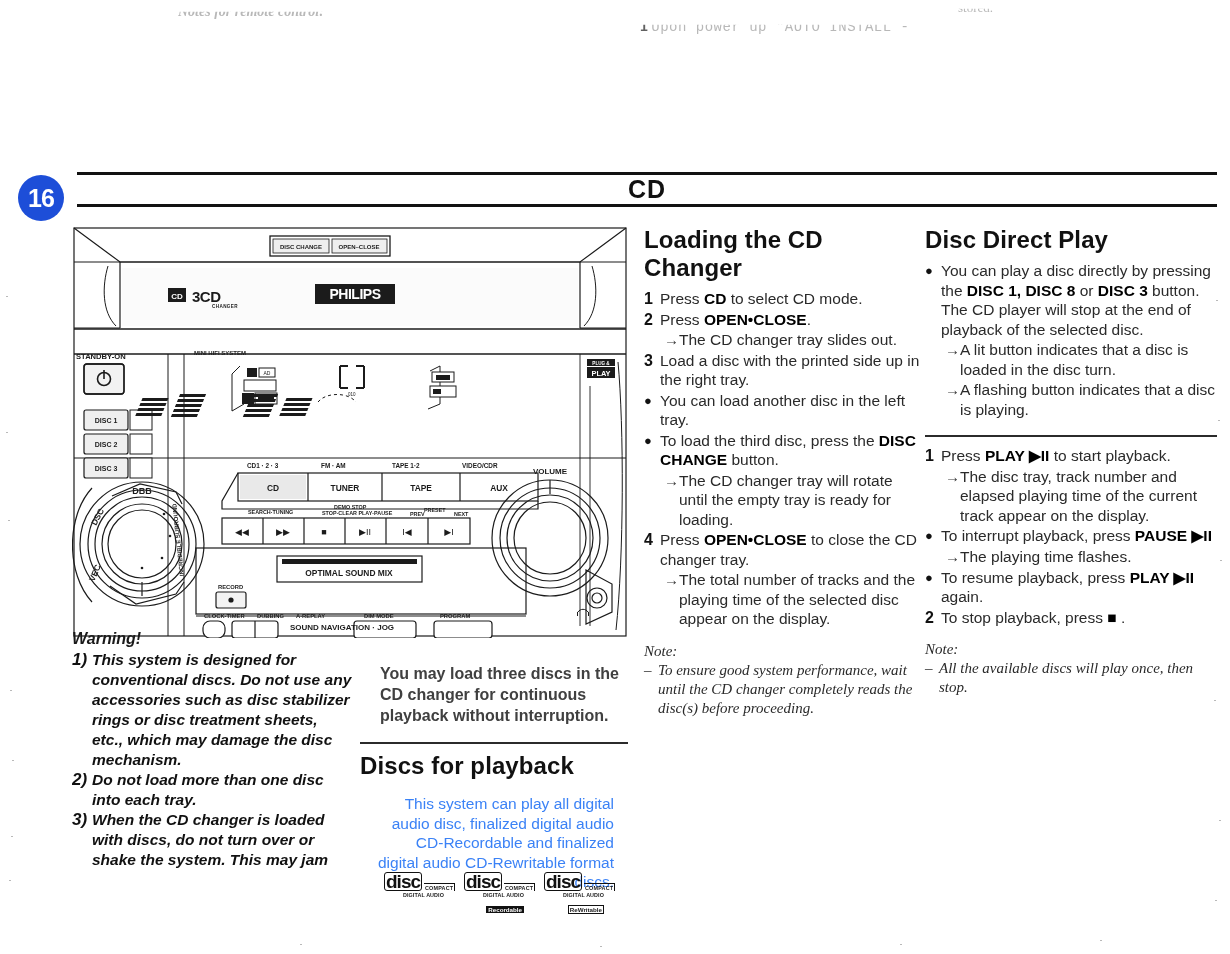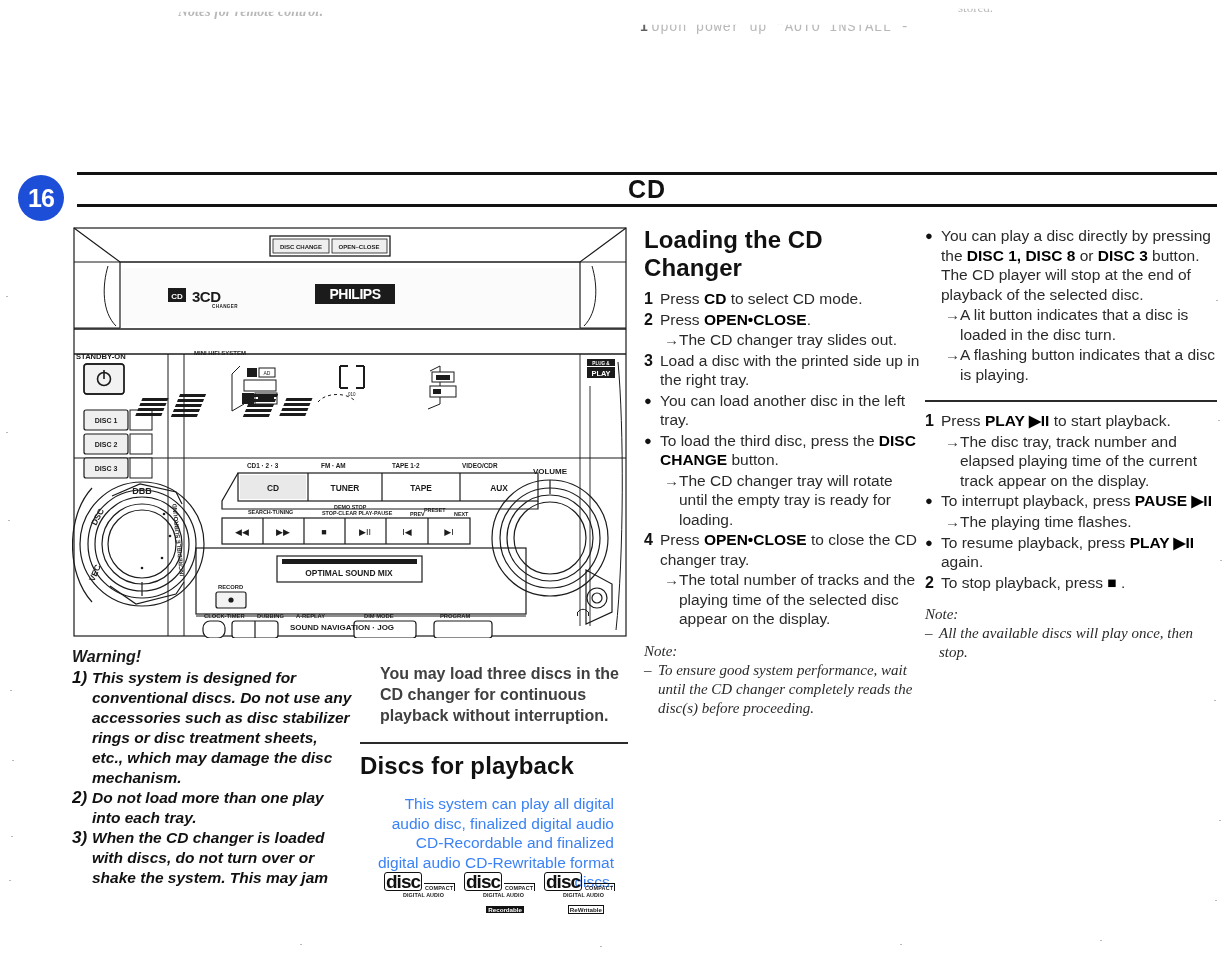--- a/index.html
+++ b/index.html
@@ -68,21 +68,21 @@
   .row .tx{flex:1 1 auto;}
   .row.sub{margin-left:20px;}
   b{color:#000;}
 
   .noteblk{margin-top:13px;font-family:"Liberation Serif",serif;font-size:15px;line-height:19px;color:#2a2a2a;}
   .noteblk .nt{font-style:italic;}
   .noteblk .ni{display:flex;font-style:italic;}
   .noteblk .ni .dash{flex:0 0 14px;}
 
   
-  .warnwrap{position:absolute;left:72px;top:648px;width:280px;
+  .warnwrap{position:absolute;left:72px;top:630px;width:280px;
     font-family:"Liberation Sans",sans-serif;}
   .warnwrap .wtitle{font-size:16px;font-weight:bold;font-style:italic;margin-bottom:2px;}
   .wrow{display:flex;font-size:15.5px;line-height:20px;font-weight:bold;font-style:italic;color:#111;}
   .wrow .wn{flex:0 0 20px;font-size:17px;}
   .wclip{overflow:hidden;height:240px;}
 
   
   .loadblk{position:absolute;left:360px;top:663px;width:268px;}
   .loadblk .lead{font-size:16px;font-weight:bold;line-height:21px;color:#404040;margin-left:20px;}
   .loadblk .sep2{height:2px;background:#2b2b2b;margin:16px 0 8px 0;}
@@ -423,20 +423,21 @@
     <div>
         <div class="ni">
           <span class="dash">–</span>
           <span>To ensure good system performance, wait until the CD changer completely reads the disc(s) before proceeding.</span>
         </div>
       </div>
   </div>
 </div>
 
 <div class="col col-c">
+  <h2 class="sect">Disc Direct Play</h2>
   <div>
       <div class="row">
         <span class="mk dot">●</span>
         <span class="tx">You can play a disc directly by pressing the <b>DISC 1, DISC 8</b> or <b>DISC 3</b> button. The CD player will stop at the end of playback of the selected disc.</span>
       </div>
       <div class="row sub">
         <span class="mk arw">→</span>
         <span class="tx">A lit button indicates that a disc is loaded in the disc turn.</span>
       </div>
       <div class="row sub">
@@ -486,21 +487,21 @@
 
 <div class="warnwrap">
   <div class="wtitle">Warning!</div>
   <div class="wclip">
       <div class="wrow">
         <span class="wn">1)</span>
         <span>This system is designed for conventional discs. Do not use any accessories such as disc stabilizer rings or disc treatment sheets, etc., which may damage the disc mechanism.</span>
       </div>
       <div class="wrow">
         <span class="wn">2)</span>
-        <span>Do not load more than one play into each tray.</span>
+        <span>Do not load more than one disc into each tray.</span>
       </div>
       <div class="wrow">
         <span class="wn">3)</span>
         <span>When the CD changer is loaded with discs, do not turn over or shake the system. This may jam</span>
       </div>
     </div>
 </div>
 
 <div class="loadblk">
   <div class="lead">You may load three discs in the CD changer for continuous playback without interruption.</div>

